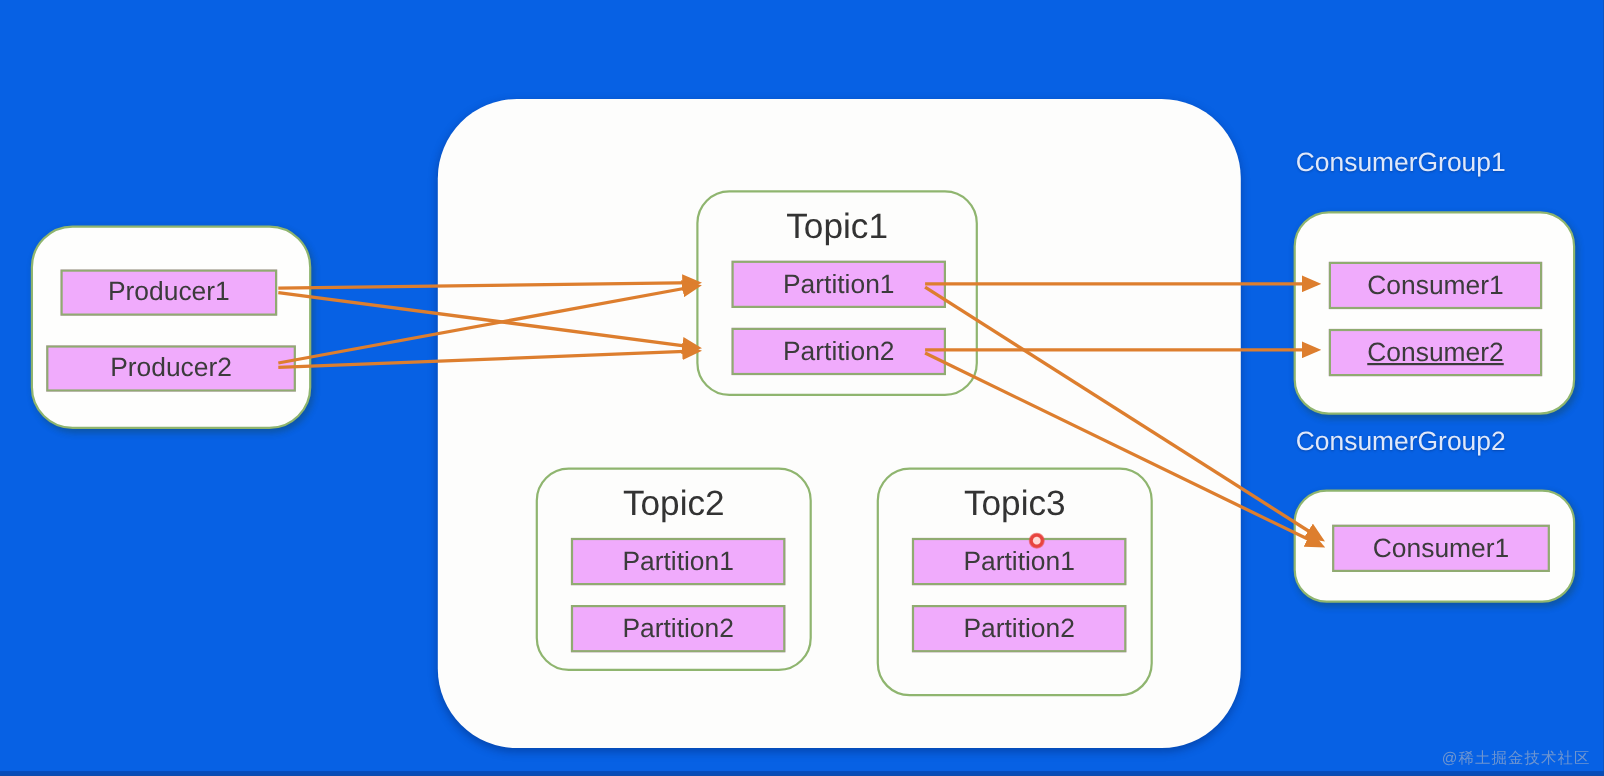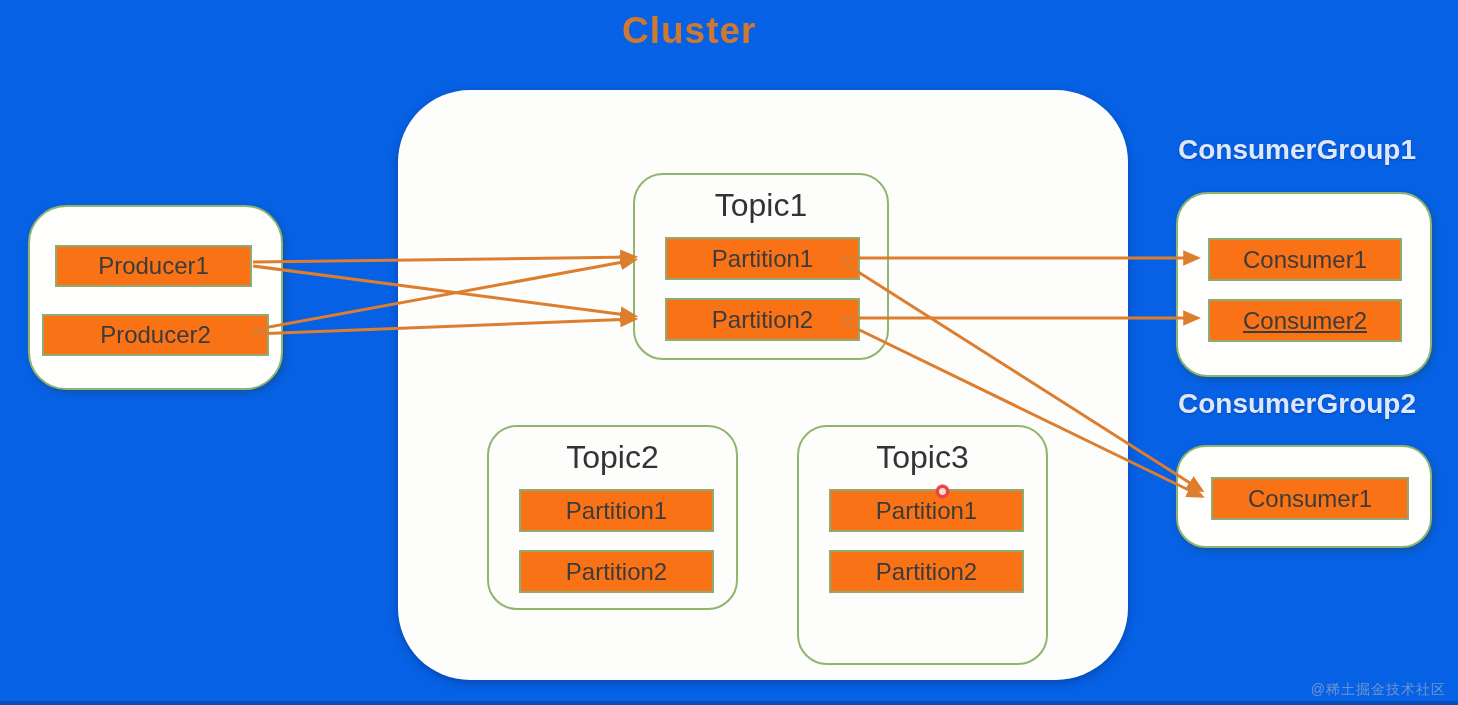--- a/index.html
+++ b/index.html
@@ -32,37 +32,37 @@
     border:2px solid var(--border-green);
     box-shadow:2px 3px 6px rgba(30,60,30,.30);
   }
   .producer-group{left:28px;top:205px;width:255px;height:185px;border-radius:38px;}
   .topic-box{
     position:absolute;background:#fdfdfc;
     border:2px solid var(--border-green);border-radius:30px;
   }
   .topic-1{left:235px;top:83px;width:256px;height:187px;}
   .topic-2{left:89px;top:335px;width:251px;height:185px;}
-  .topic-3{left:399px;top:335px;width:251px;height:240px;}
+  .topic-3{left:399px;top:335px;width:251px;height:208px;}
   .topic-title{
     position:absolute;top:12px;left:0;width:100%;text-align:center;
     font-size:32px;color:#333;
   }
   .item-box{
-    position:absolute;background:#f97316;
+    position:absolute;background:#f0abfc;
     border:2px solid #90ab71;
     display:flex;align-items:center;justify-content:center;
     font-size:24px;color:var(--box-text);
   }
   .producer-1{left:25px;top:38px;width:197px;height:42px;}
   .producer-2{left:12px;top:107px;width:227px;height:42px;}
   .partition-1{left:30px;top:62px;width:195px;height:43px;}
   .partition-2{left:30px;top:123px;width:195px;height:43px;text-align:right;}
   .cg-label{
-    position:absolute;font-size:28px;color:var(--group-label);font-weight:700;
+    position:absolute;font-size:24px;color:var(--group-label);font-weight:400;
     text-shadow:0 1px 2px rgba(0,30,90,.4);
   }
   .cg1-label{left:1178px;top:134px;}
   .cg2-label{left:1178px;top:388px;}
   .cg1-box{left:1176px;top:192px;width:256px;height:185px;border-radius:32px;}
   .cg2-box{left:1176px;top:445px;width:256px;height:103px;border-radius:30px;}
   .consumer-1{left:30px;top:44px;width:194px;height:43px;}
   .consumer-2{left:30px;top:105px;width:194px;height:43px;text-decoration:underline;}
   .cg2-consumer-1{left:33px;top:30px;width:198px;height:43px;}
   .arrow-layer{
@@ -81,21 +81,20 @@
   .bottom-bar{
     position:absolute;left:0;bottom:0;width:100%;height:4px;
     background:rgba(8,50,130,.45);
   }
 </style>
 </head>
 <body>
 
 <div class="canvas">
 
-  <div class="cluster-title">Cluster</div>
 
   <div class="group-box producer-group">
     <div class="item-box producer-1">Producer1</div>
     <div class="item-box producer-2">Producer2</div>
   </div>
 
   <div class="cluster-box">
     <div class="topic-box topic-1">
       <div class="topic-title">Topic1</div>
       <div class="item-box partition-1">Partition1</div>

